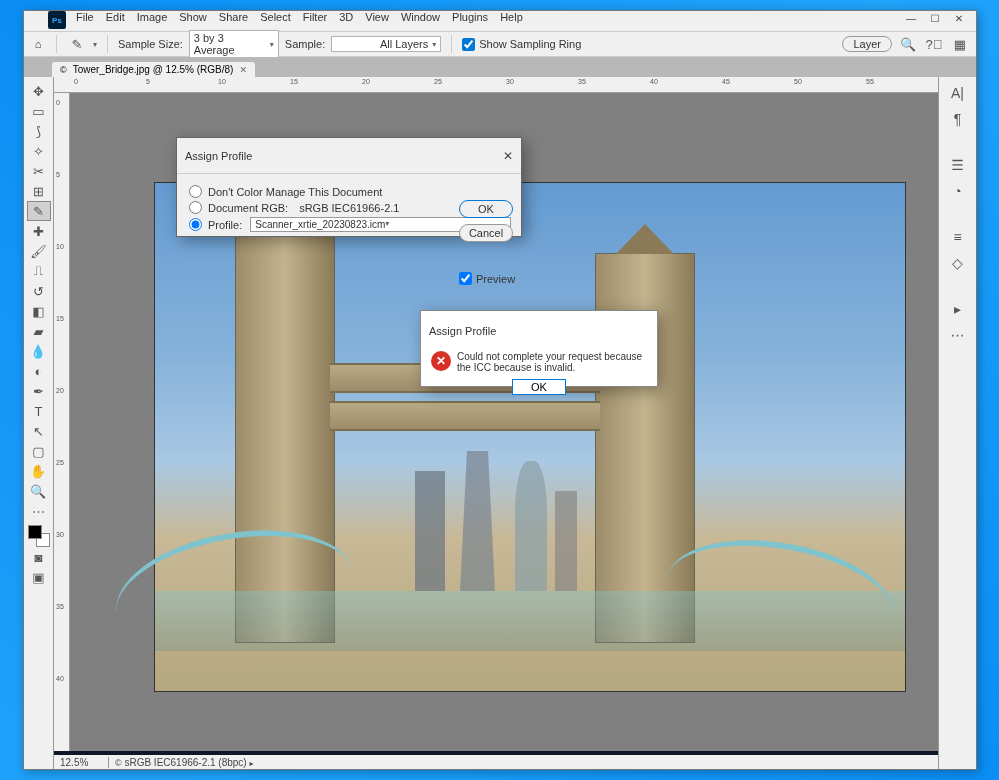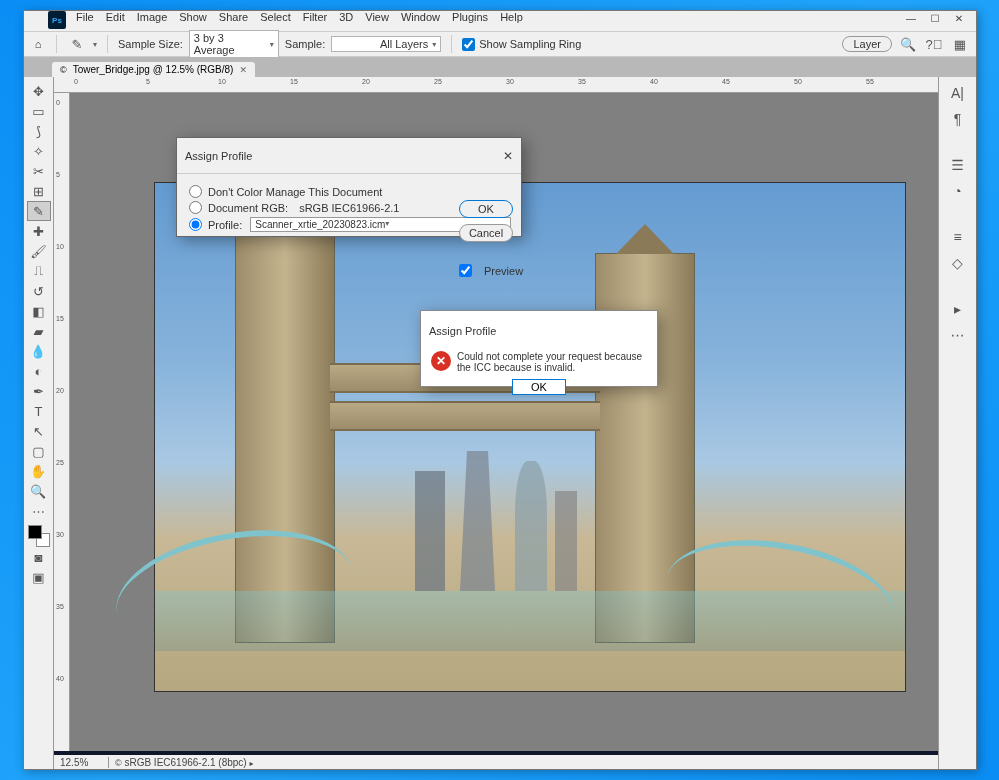--- a/index.html
+++ b/index.html
@@ -55,21 +55,21 @@
 .dlg-title{height:36px;display:flex;align-items:center;padding:0 8px;font-size:11px;color:#333;border-bottom:1px solid #ccc;justify-content:space-between}
 .dlg-close{font-size:12px;color:#444;cursor:pointer}
 .dlg-body{padding:8px 10px;font-size:11px;color:#333}
 .dlg-body .section-label{margin-bottom:4px}
 .radio-row{display:flex;align-items:center;gap:4px;margin:3px 0 3px 2px}
 .radio-row input{margin-right:2px}
 .profile-dd{background:#fff;border:1px solid #999;padding:1px 4px;margin-left:4px;flex:1;display:flex;font-size:10px}
 .dlg-side{position:absolute;right:8px;top:26px;width:54px;display:flex;flex-direction:column;gap:6px}
 .dlg-btn{border:1px solid #999;border-radius:10px;text-align:center;font-size:11px;padding:2px 0;cursor:pointer;background:#f0f0f0}
 .dlg-btn.primary{border-color:#0078d7}
-.preview-chk{display:flex;align-items:center;gap:12px;font-size:11px;margin-top:16px}
+.preview-chk{display:flex;align-items:center;gap:4px;font-size:11px;margin-top:24px}
 .dlg2{left:420px;top:310px;width:238px;height:77px;background:#fff;border:1px solid #888}
 .dlg2 .dlg-title{background:#fff;border-bottom:none;padding-top:4px}
 .err-body{display:flex;padding:4px 10px 6px 10px;gap:6px;font-size:10px;color:#333;align-items:flex-start}
 .err-icon{width:20px;height:20px;min-width:20px;border-radius:50%;background:#d93025;color:#fff;display:flex;align-items:center;justify-content:center;font-size:12px;font-weight:bold}
 .err-ok{display:block;margin:0 auto 6px auto;width:54px;border:1px solid #0078d7;background:#fff;font-size:11px;padding:1px 0;cursor:pointer;text-align:center}
 .vdiv{width:1px;height:18px;background:#ccc;margin:0 4px}
 .opt-icon{width:20px;height:18px;display:flex;align-items:center;justify-content:center;color:#555;font-size:13px;cursor:pointer}
 </style>
 </head>
 <body>

